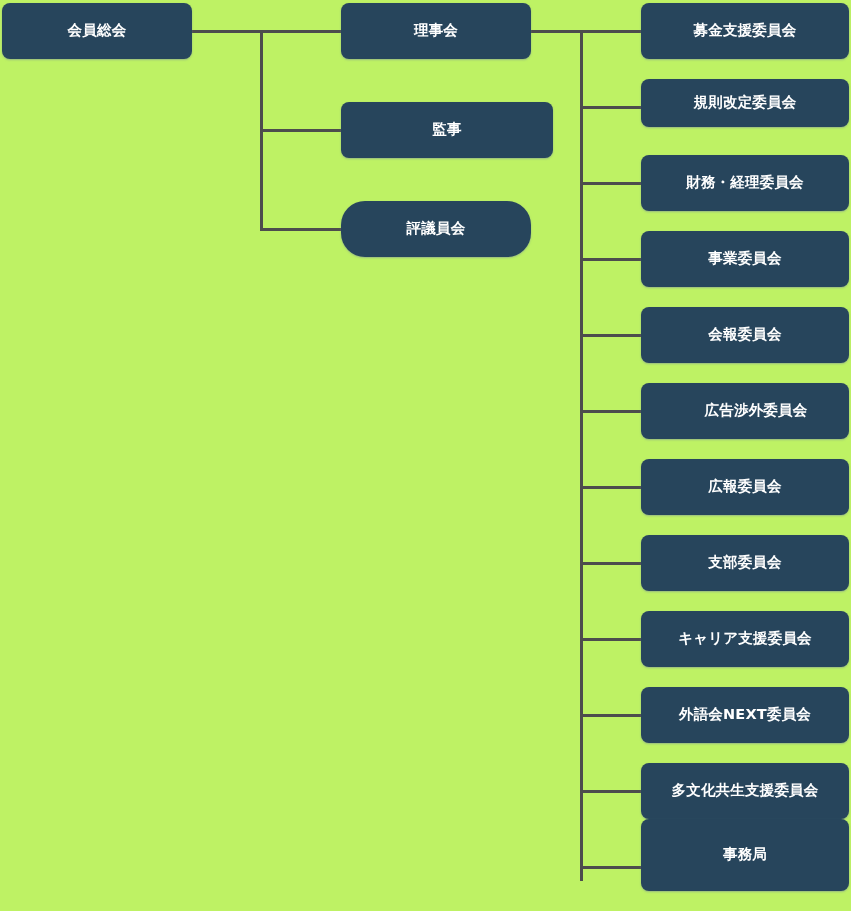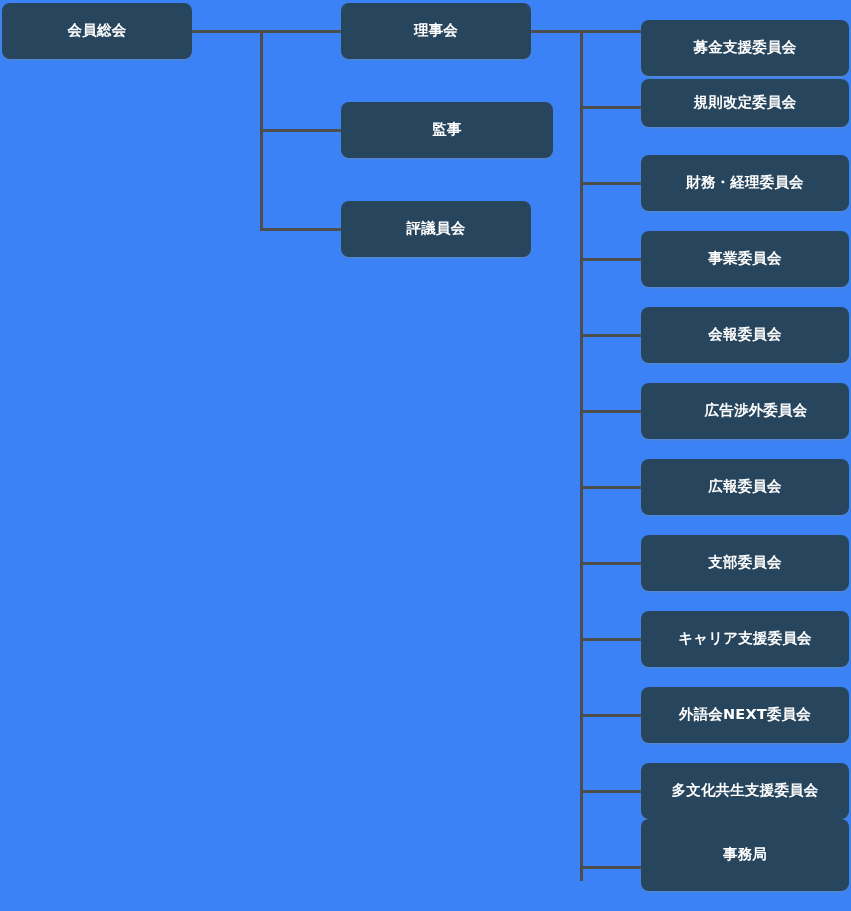--- a/index.html
+++ b/index.html
@@ -8,21 +8,21 @@
     padding: 0;
     background: #ffffff;
   }
   body {
     font-family: "DejaVu Sans", "Liberation Sans", sans-serif;
   }
   #chart {
     position: relative;
     width: 851px;
     height: 911px;
-    background: #3b82f6;
+    background: #bef264;
     overflow: hidden;
   }
   .node {
     position: absolute;
     box-sizing: border-box;
     background: #27455c;
     border-radius: 8px;
     color: #ffffff;
     display: flex;
     align-items: center;
@@ -82,25 +82,25 @@
   <div class="node node-root" style="left:2px; top:3px; width:190px; height:56px;">
     <span class="node-label">会員総会</span>
   </div>
 
   <div class="node node-level2" style="left:341px; top:3px; width:190px; height:56px;">
     <span class="node-label">理事会</span>
   </div>
   <div class="node node-level2" style="left:341px; top:102px; width:212px; height:56px;">
     <span class="node-label">監事</span>
   </div>
-  <div class="node node-level2" style="left:341px; top:201px; width:190px; height:56px;">
+  <div class="node node-level2" style="left:341px; top:201px; width:190px; height:56px;border-radius:24px;">
     <span class="node-label">評議員会</span>
   </div>
 
-  <div class="node node-level3" style="left:641px; top:20px; width:208px; height:56px;">
+  <div class="node node-level3" style="left:641px; top:3px; width:208px; height:56px;">
     <span class="node-label">募金支援委員会</span>
   </div>
   <div class="node node-level3" style="left:641px; top:79px; width:208px; height:48px;">
     <span class="node-label">規則改定委員会</span>
   </div>
   <div class="node node-level3" style="left:641px; top:155px; width:208px; height:56px;">
     <span class="node-label">財務・経理委員会</span>
   </div>
   <div class="node node-level3" style="left:641px; top:231px; width:208px; height:56px;">
     <span class="node-label">事業委員会</span>

